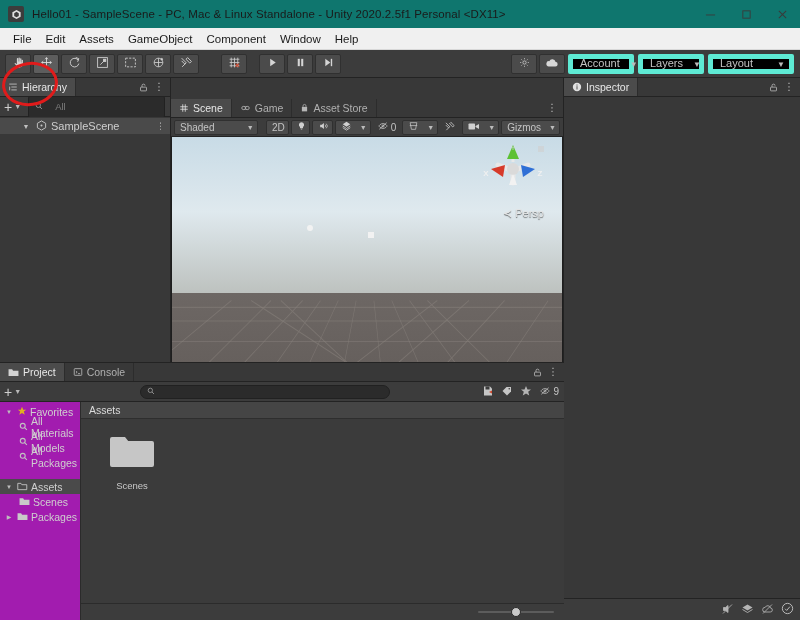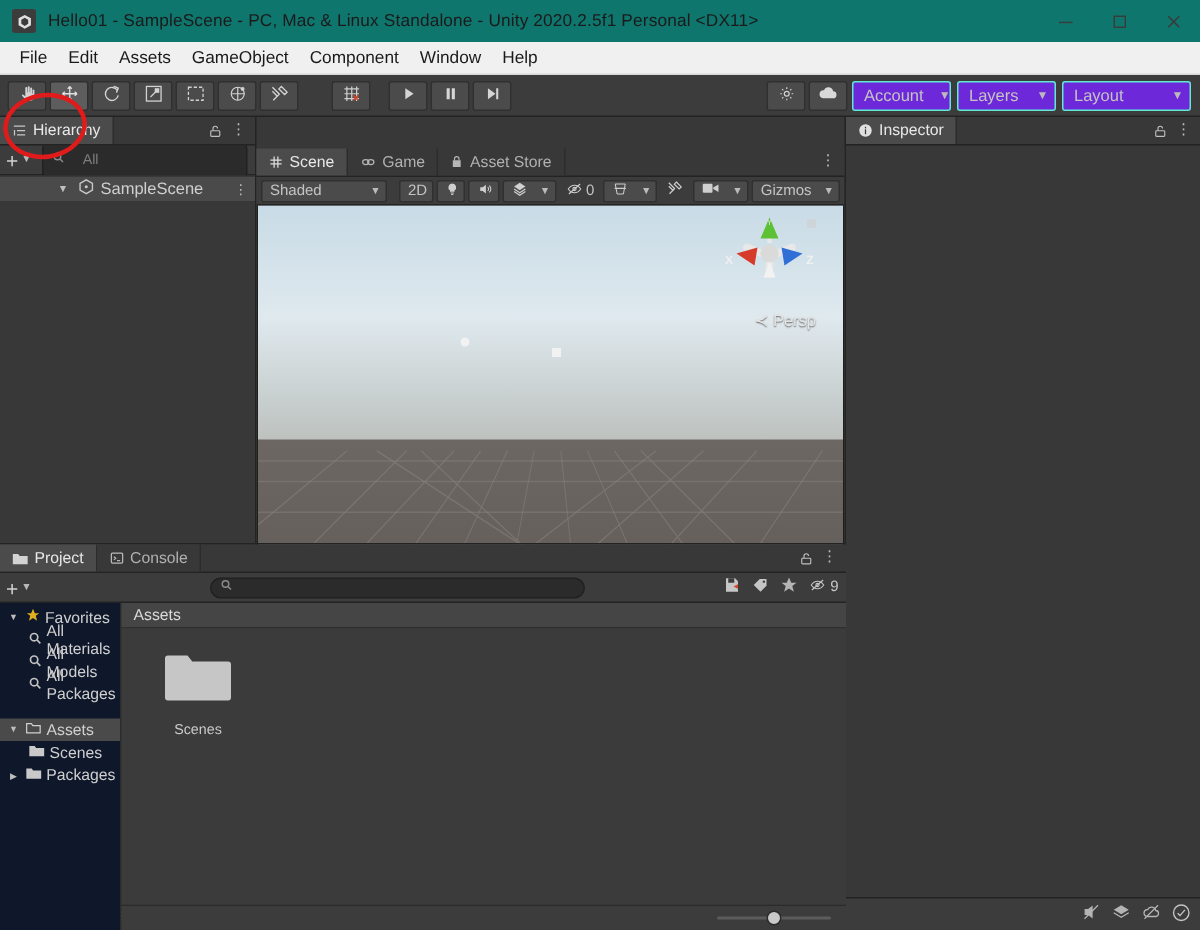--- a/index.html
+++ b/index.html
@@ -48,22 +48,22 @@
     height: 20px; min-width: 26px; margin: 0 1px; background: #4b4b4b;
     border: 1px solid #303030; border-radius: 2px;
     display: flex; align-items: center; justify-content: center;
     color: #c8c8c8; padding: 0 3px;
   }
   .tb-btn.active { background: #5d5d5d; }
   .tb-btn.wide { padding: 0 6px; font-size: 11px; gap: 3px; }
   .tb-sep { width: 10px; }
   .tb-spacer { flex: 1; }
   .tb-dd {
-    height: 20px; background: #6d28d9; border: 1px solid #5eead4; border-radius: 2px;
-    display: flex; align-items: center; color: #c4c4c4; font-size: 11px;
+    height: 20px; background: #000000; border: 5px solid #5eead4; border-radius: 2px;
+    display: flex; align-items: flex-end; color: #c4c4c4; font-size: 11px;
     padding: 0 4px 0 7px; margin: 0 2px;
   }
   .tb-dd .caret { margin-left: auto; padding-left: 10px; color: #bbb; font-size: 8px; }
 
   
   .body { flex: 1; display: flex; min-height: 0; background: #383838; }
   .col-left { width: 170px; display: flex; flex-direction: column; min-width: 0; }
   .col-center { flex: 1; display: flex; flex-direction: column; min-width: 0; margin-top: 21px; }
   .col-right { width: 237px; display: flex; flex-direction: column; min-width: 0;
                border-left: 1px solid #232323; }
@@ -148,21 +148,21 @@
     height: 20px; background: #3c3c3c; display: flex; align-items: center;
     border-bottom: 1px solid #232323; padding: 0 5px 0 4px; gap: 4px;
   }
   .proj-search {
     flex: 1; height: 14px; background: #2b2b2b; border: 1px solid #212121; border-radius: 7px;
     display: flex; align-items: center; padding: 0 6px; gap: 4px; color: #7d7d7d; font-size: 9.5px;
     max-width: 250px; margin-left: 115px;
   }
   .proj-tb-right { margin-left: auto; display: flex; align-items: center; gap: 7px; color: #c6c6c6; }
   .proj-main { flex: 1; display: flex; min-height: 0; }
-  .proj-tree { width: 81px; background: #0f172a; border-right: 1px solid #2b2b2b; padding-top: 2px; }
+  .proj-tree { width: 81px; background: #a21caf; border-right: 1px solid #2b2b2b; padding-top: 2px; }
   .prow {
     height: 15px; display: flex; align-items: center; gap: 3px; font-size: 10.5px; color: #cfcfcf;
     padding-right: 3px;
   }
   .prow.selected { background: #4a4a4a; }
   .prow .arrow { width: 10px; text-align: center; font-size: 6px; color: #bdbdbd; }
   .proj-content { flex: 1; background: #3b3b3b; display: flex; flex-direction: column; min-width: 0; }
   .breadcrumb {
     height: 17px; background: #454545; display: flex; align-items: center;
     padding-left: 8px; font-size: 10.5px; color: #dadada; border-bottom: 1px solid #2e2e2e;
@@ -404,21 +404,21 @@
               <svg width="8" height="8" viewBox="0 0 24 24" fill="none" stroke="#8a8a8a" stroke-width="3">
                   <circle cx="10" cy="10" r="6.5"></circle>
                   <path d="M15 15l6 6"></path>
                 </svg>
             </span>
             <span>All</span>
           </div>
         </div>
 
         <div class="hier-list">
-          <div class="hrow selected" style="padding-left:36px">
+          <div class="hrow selected" style="padding-left:20px">
             <span class="arrow">▼</span>
             <span>
               <svg width="11" height="11" viewBox="0 0 24 24" fill="#c9c9c9">
                   <path d="M12 2l9 5.2v9.6L12 22l-9-5.2V7.2z" fill="none" stroke="#c9c9c9" stroke-width="2"></path>
                   <circle cx="12" cy="12" r="2.2"></circle>
                 </svg>
             </span>
             <span>SampleScene</span>
             <span class="kebab-r">⋮</span>
           </div>

